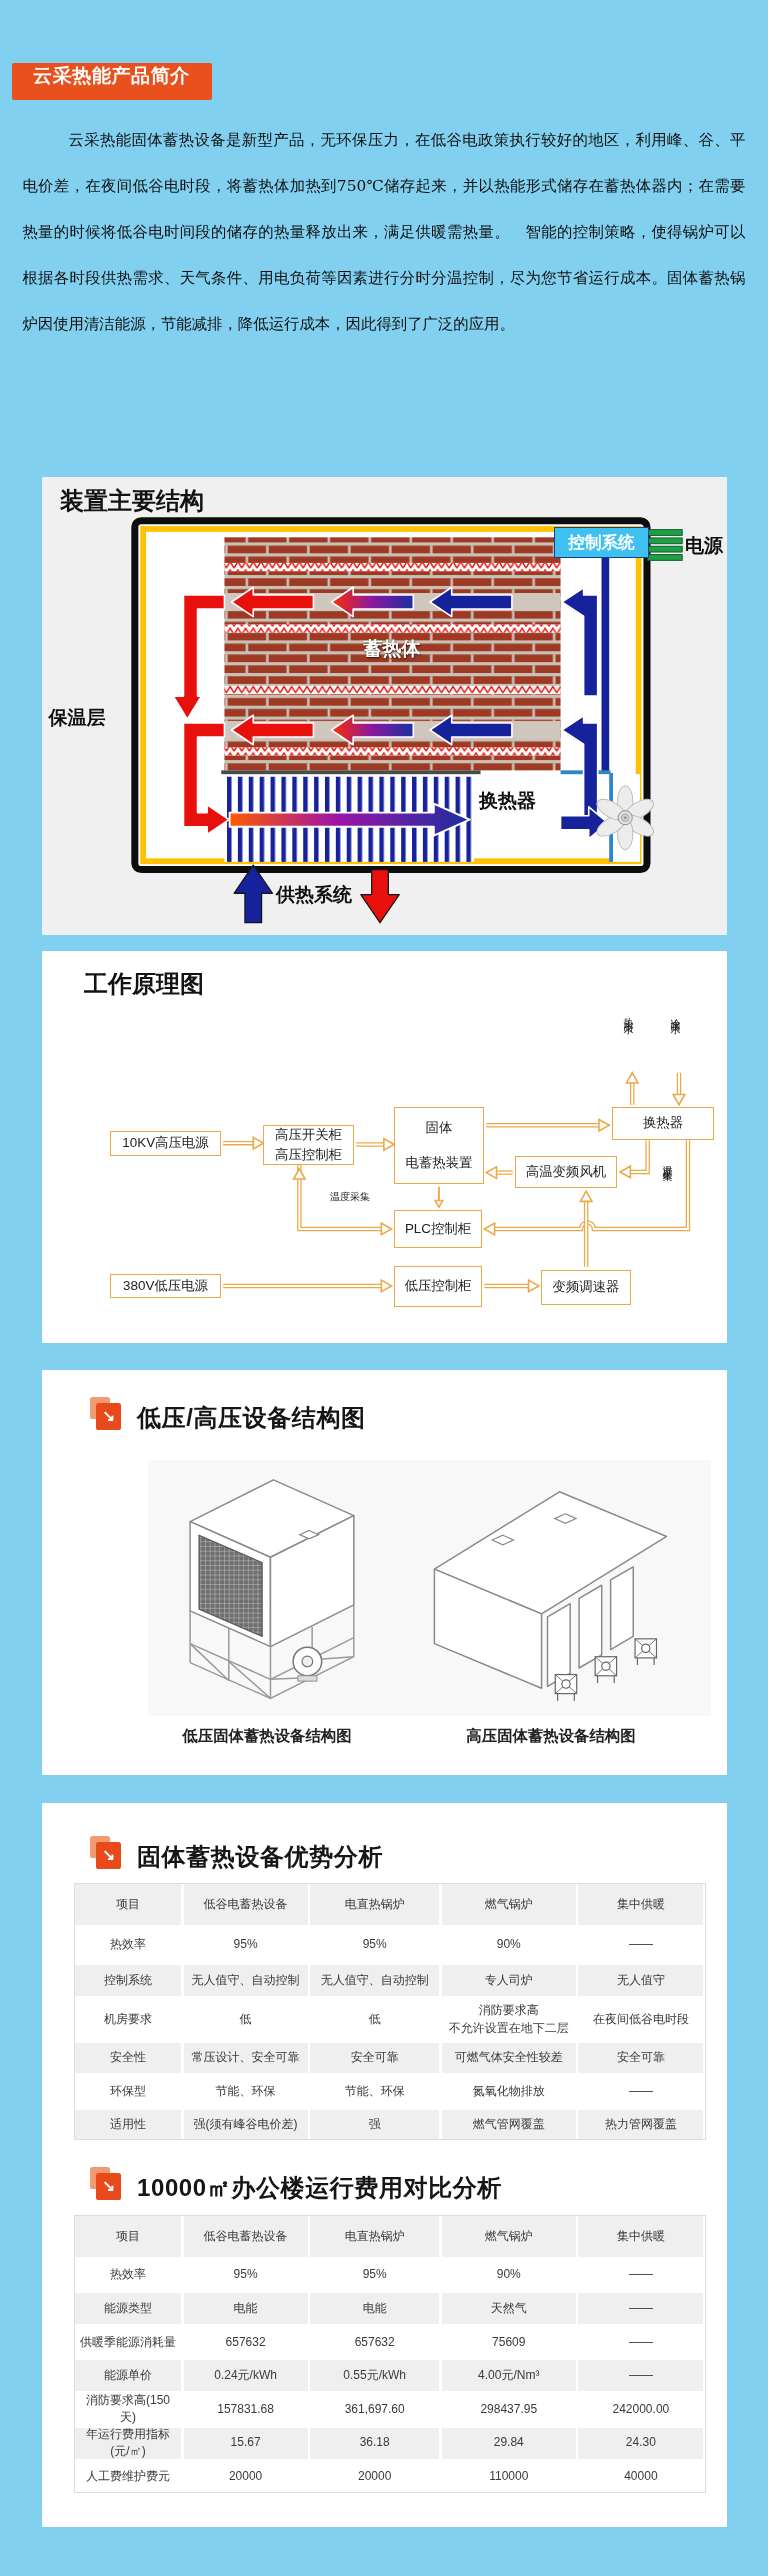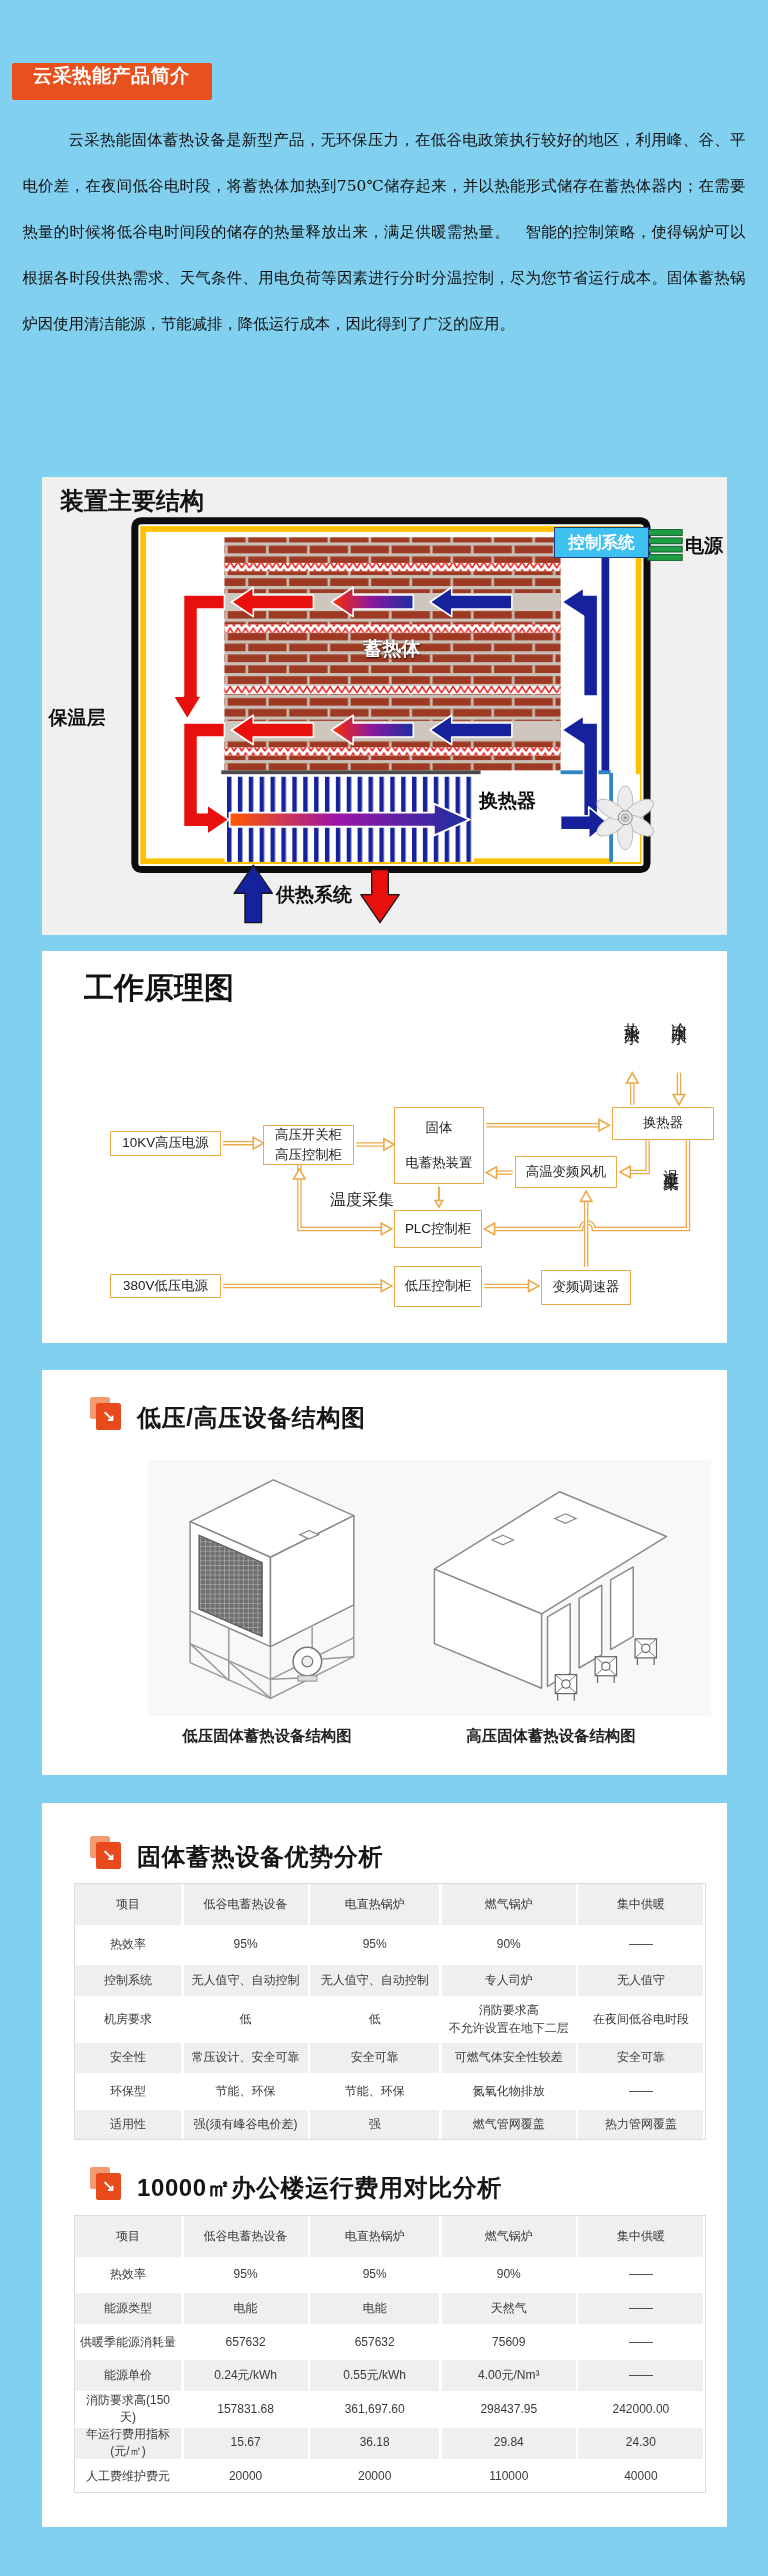--- a/index.html
+++ b/index.html
@@ -16,34 +16,34 @@
     color:#fff;font-size:19px;font-weight:bold;display:flex;align-items:flex-start;justify-content:center;
     font-family:"DejaVu Serif",serif;letter-spacing:0.6px;}
   .intro{left:22.4px;top:117px;width:723px;font-family:"DejaVu Serif",serif;font-size:15.4px;line-height:46px;
     color:#101010;text-align:justify;text-indent:46px;}
   .card{background:#fff;border-radius:1.3px;}
   #card1{left:42px;top:477px;width:685px;height:458px;background:var(--card-gray);}
   #card2{left:42px;top:951px;width:685px;height:392px;}
   #card3{left:42px;top:1370px;width:685px;height:405px;}
   #card4{left:42px;top:1803px;width:685px;height:724px;}
   .diagram-title{font-size:24px;font-weight:bold;color:#121212;}
-  .flow-title{font-size:30px;font-weight:bold;color:#121212;}
+  .flow-title{font-size:24px;font-weight:bold;color:#121212;}
   .sec-title{font-size:24px;font-weight:bold;color:#151515;letter-spacing:0.6px;}
   .sec-icon{width:33px;height:35px;}
   .sec-icon .back{position:absolute;left:0;top:0;width:20px;height:22px;background:#f29b72;border-radius:2.6px;}
   .sec-icon .front{position:absolute;left:5.8px;top:5.8px;width:25.6px;height:27px;background:var(--accent-orange);
     border-radius:2.6px;color:#fff;font-size:15.4px;font-weight:bold;display:flex;align-items:center;justify-content:center;}
   .lab{font-weight:bold;color:#101010;}
   .lab-white{color:#fff;font-weight:bold;text-shadow:0.6px 1.3px 1.9px rgba(0,0,0,.8);}
   .ctrl-box{background:var(--cyan);border:1.9px solid #1b3f8f;color:#fff;font-weight:bold;font-size:16.6px;
     display:flex;align-items:center;justify-content:center;}
   .fbox{background:#fff;border:1.3px solid var(--flow-orange);color:#1c1c1c;font-size:13.4px;
     display:flex;align-items:center;justify-content:center;text-align:center;white-space:pre-line;line-height:1.5;}
   .fbox.tall{line-height:2.6;}
-  .flab{color:#1c1c1c;font-size:16px;}
+  .flab{color:#1c1c1c;font-size:10px;}
   .vtext{writing-mode:vertical-rl;text-orientation:upright;letter-spacing:1.9px;}
   .caption{font-size:15.4px;font-weight:bold;color:#222;text-align:center;}
   .drawings-bg{background:#f8f8f8;}
   .trow{display:flex;gap:2.6px;margin-bottom:2.6px;}
   .trow:last-child{margin-bottom:0;}
   .tcell{display:flex;align-items:center;justify-content:center;text-align:center;font-size:12px;color:#3a3a3a;
     background:#fff;white-space:pre-line;line-height:1.45;padding:1.3px 3.8px;}
   .trow.gray .tcell{background:var(--table-gray);}
   .tcell.c0{width:106px;flex:none;}
   .tcell.c1{width:124px;flex:none;}

